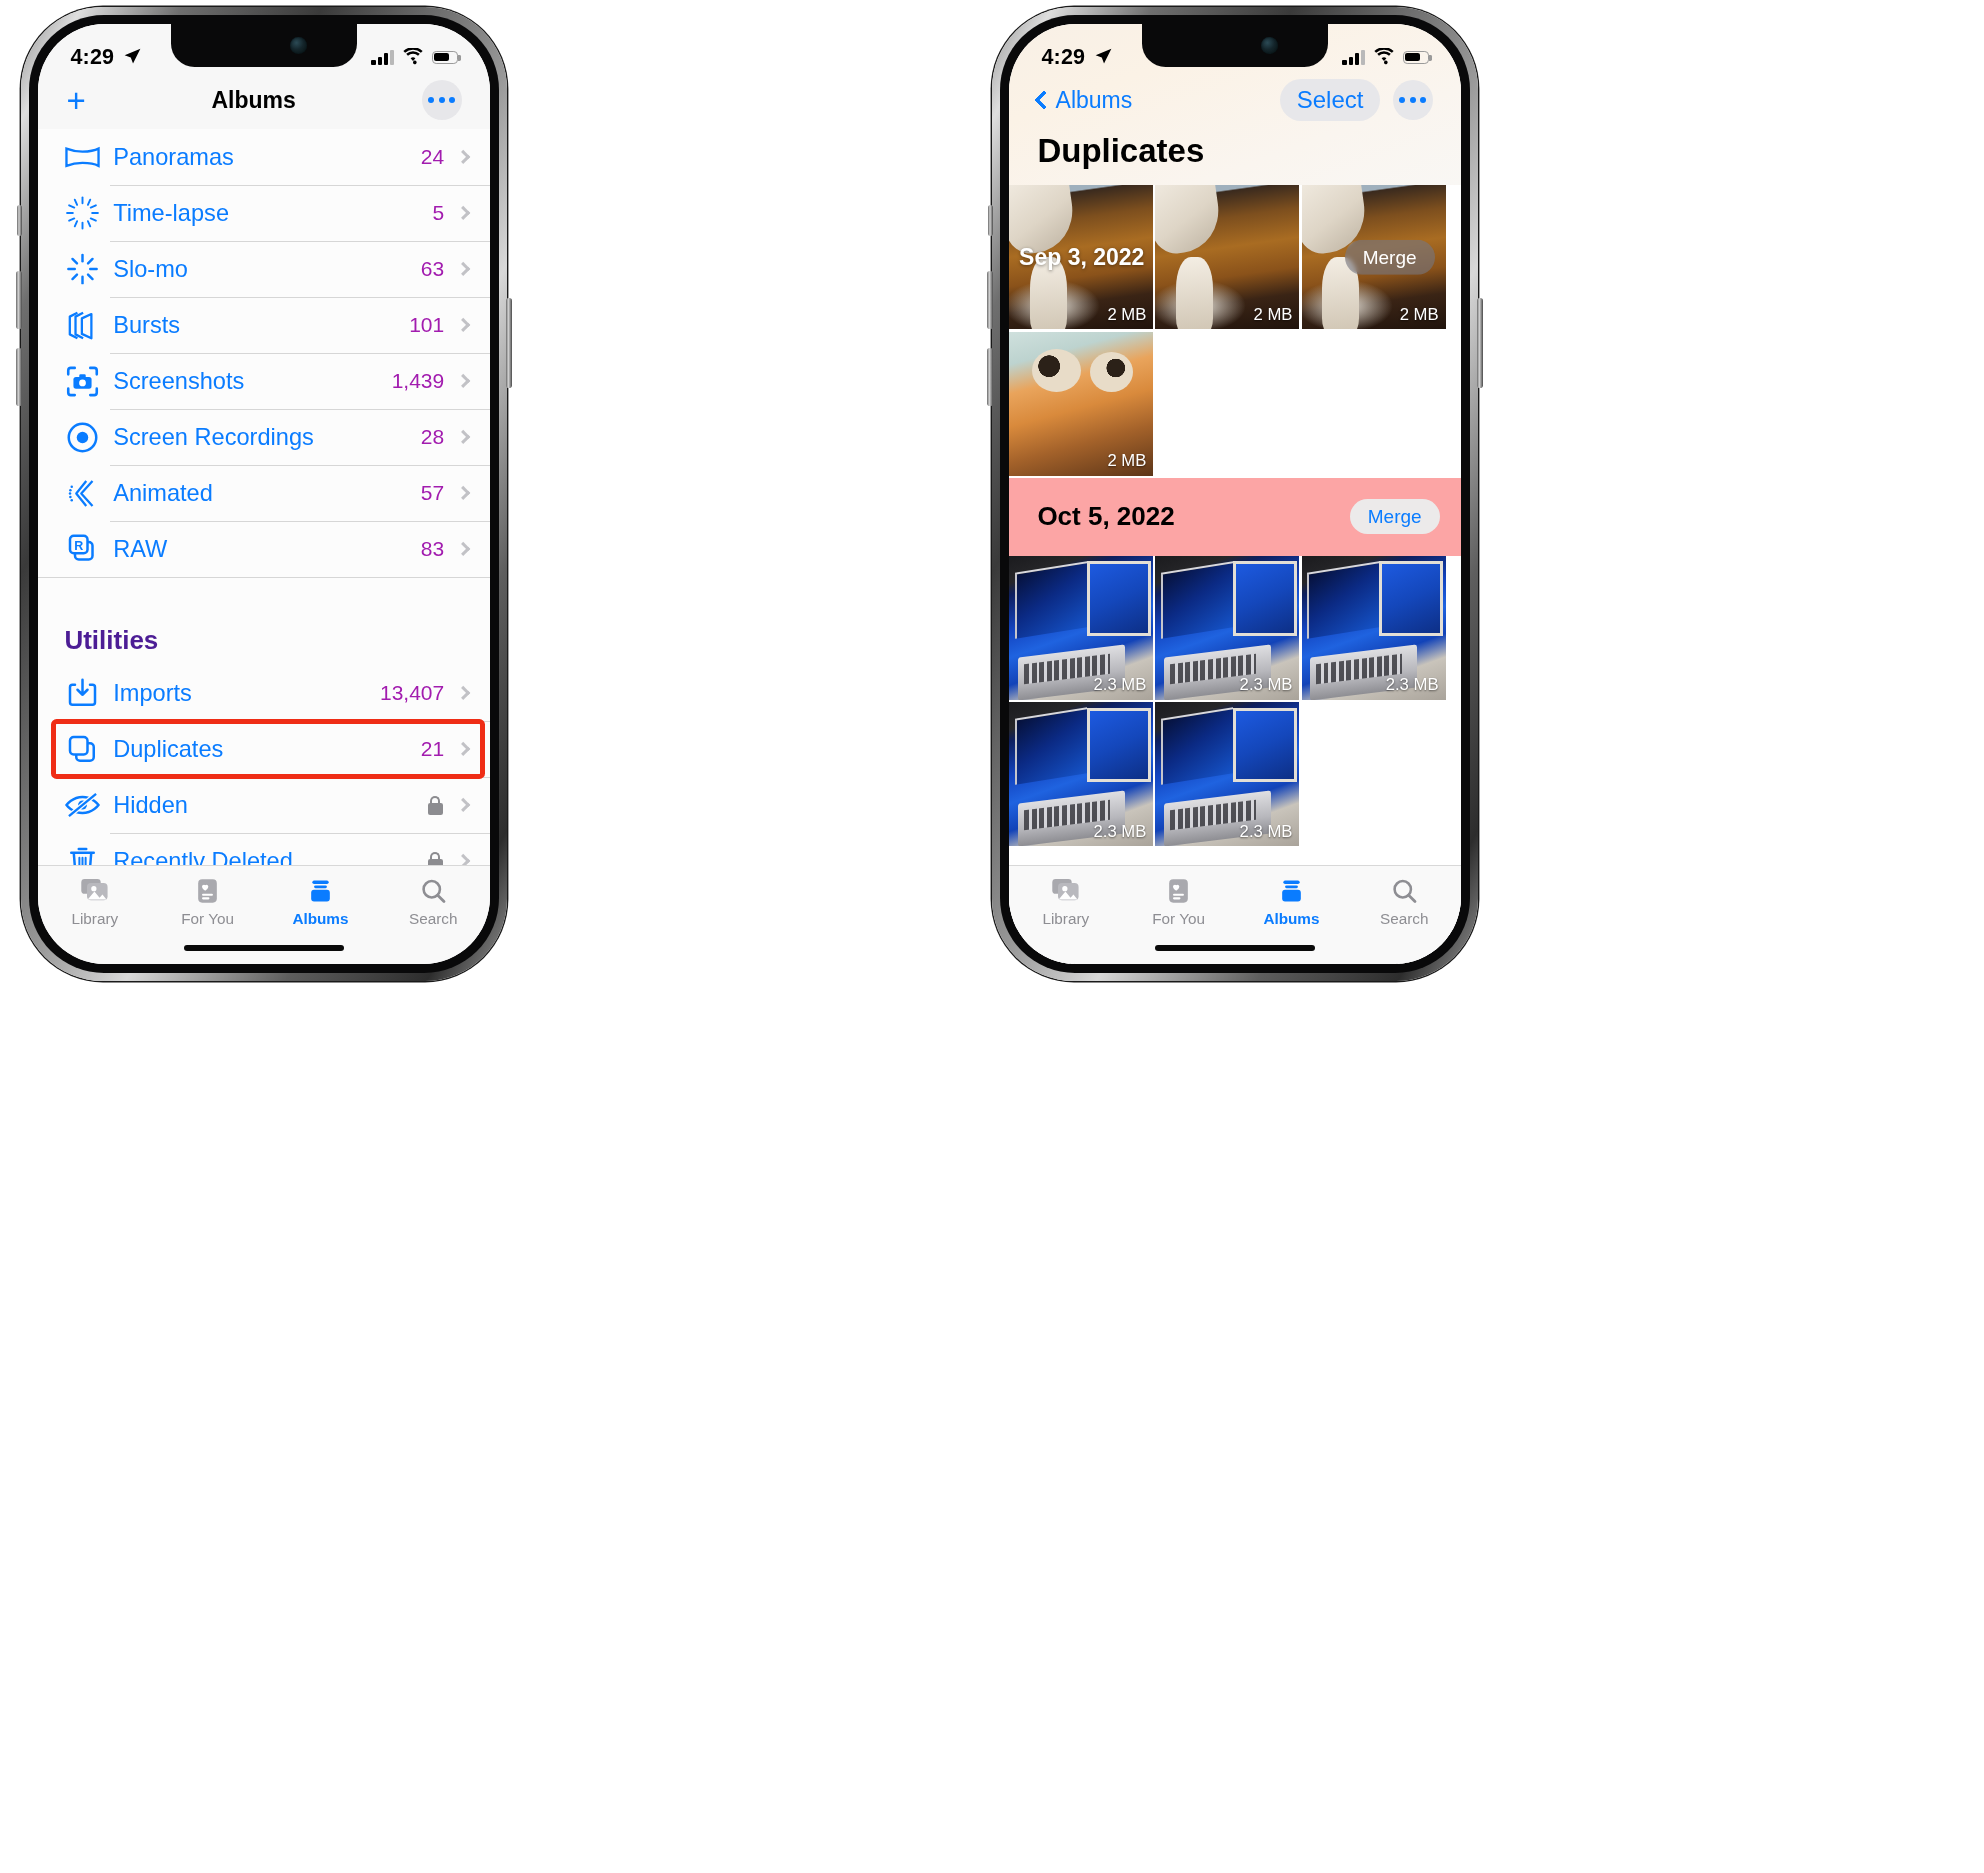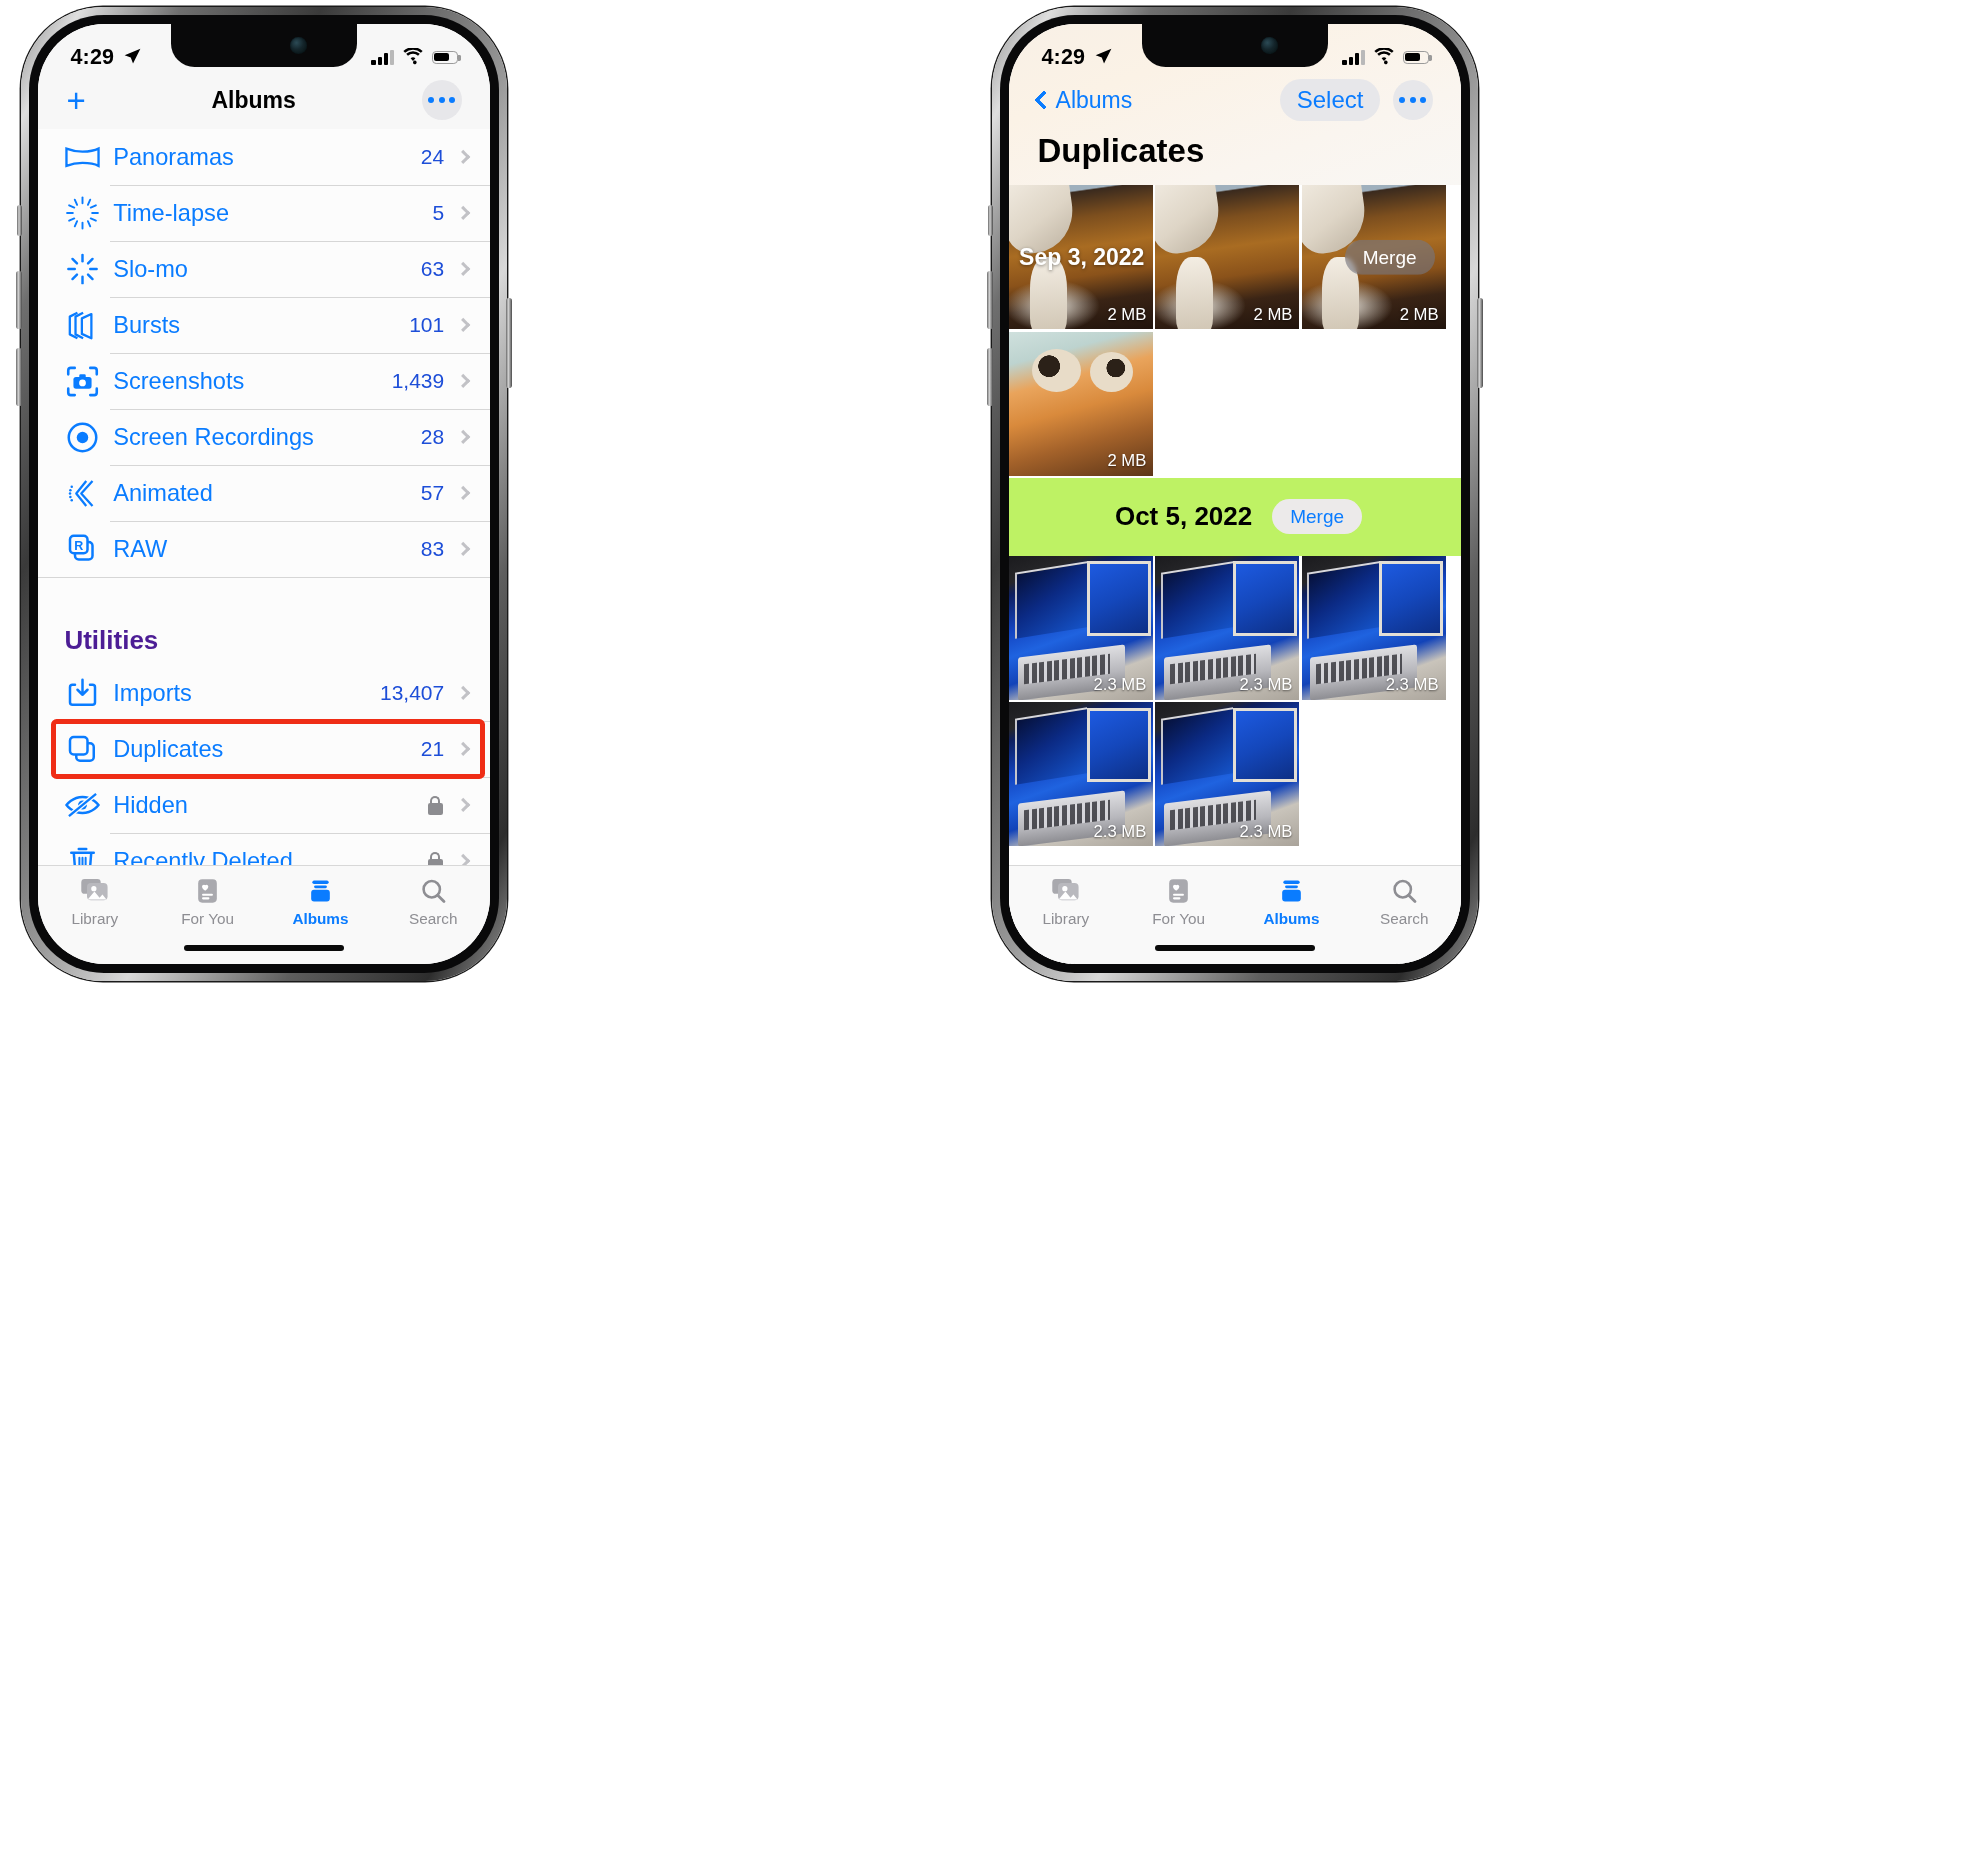--- a/index.html
+++ b/index.html
@@ -111,21 +111,21 @@
     position: relative;
     display: flex; align-items: center;
     height: 56px; padding-left: 26px; padding-right: 21px;
   }
   .row + .row::before {
     content:""; position:absolute; left: 72px; right: 0; top: 0;
     height: 0.7px; background: #d6d6d6;
   }
   .row .icon-wrap { width: 46px; display: flex; align-items: center; justify-content: flex-start; }
   .row .label { flex: 1; font-size: 23.6px; color: #0a7cff; padding-left: 2.8px; }
-  .row .count { font-size: 21px; color: #1d4ed8; padding-right: 14px; }
+  .row .count { font-size: 21px; color: #a21caf; padding-right: 14px; }
   .row .chev { width: 10.4px; height: 10.4px; border-right: 3.5px solid #c2c2c6; border-top: 3.5px solid #c2c2c6; transform: rotate(45deg); }
   .lock-glyph { width: 15.3px; height: 19.4px; position: relative; margin-right: 15.3px; }
   .lock-glyph .body { position:absolute; bottom:0; left:0; width:15.3px; height:11.8px; background:#8c8c90; border-radius:2.1px; }
   .lock-glyph .shackle { position:absolute; top:0; left:2.8px; width:9.7px; height:9.7px; border:2.8px solid #8c8c90; border-bottom:none; border-radius:5.6px 5.6px 0 0; }
 
   .section-gap { height: 43px; background: #fcfcfc; border-top: 0.7px solid #d6d6d6; }
   .section-header {
     padding: 4.2px 26px 9.7px 26px; background: #fcfcfc;
     font-size: 26px; font-weight: 700; color: #4c1d95;
   }
@@ -170,22 +170,22 @@
     text-shadow: 0 1.4px 3.5px rgba(0,0,0,.45);
   }
   .merge-pill {
     position: absolute; right: 11px; top: 50%; transform: translateY(-50%);
     padding: 6.2px 18px; border-radius: 21px;
     background: rgba(118,118,128,.62); color: #fff; font-size: 19px; font-weight: 500;
     backdrop-filter: blur(2.8px);
   }
   .merge-pill.light { background: #eceaea; color: #0a7cff; }
   .group-head {
-    display: flex; align-items: center; justify-content: center;
-    height: 78px; padding: 0 21px 0 28px; background: #bef264; gap: 20px;
+    display: flex; align-items: center; justify-content: space-between;
+    height: 78px; padding: 0 21px 0 28px; background: #fca5a5; gap: 20px;
   }
   .group-head .gdate { font-size: 26px; font-weight: 700; color: #000; }
 
   
   .art-cat-guitar {
     position:absolute; inset:0;
     background:
       radial-gradient(ellipse 55% 30% at 30% 84%, #e9e5dc 0%, rgba(233,229,220,0) 60%),
       linear-gradient(172deg, #9fb0bd 0%, #9fb0bd 9%, #3a2a1e 10%, #7d4f1e 26%, #a96c22 44%, #8a521a 62%, #3a2415 78%, #20130c 100%);
   }

